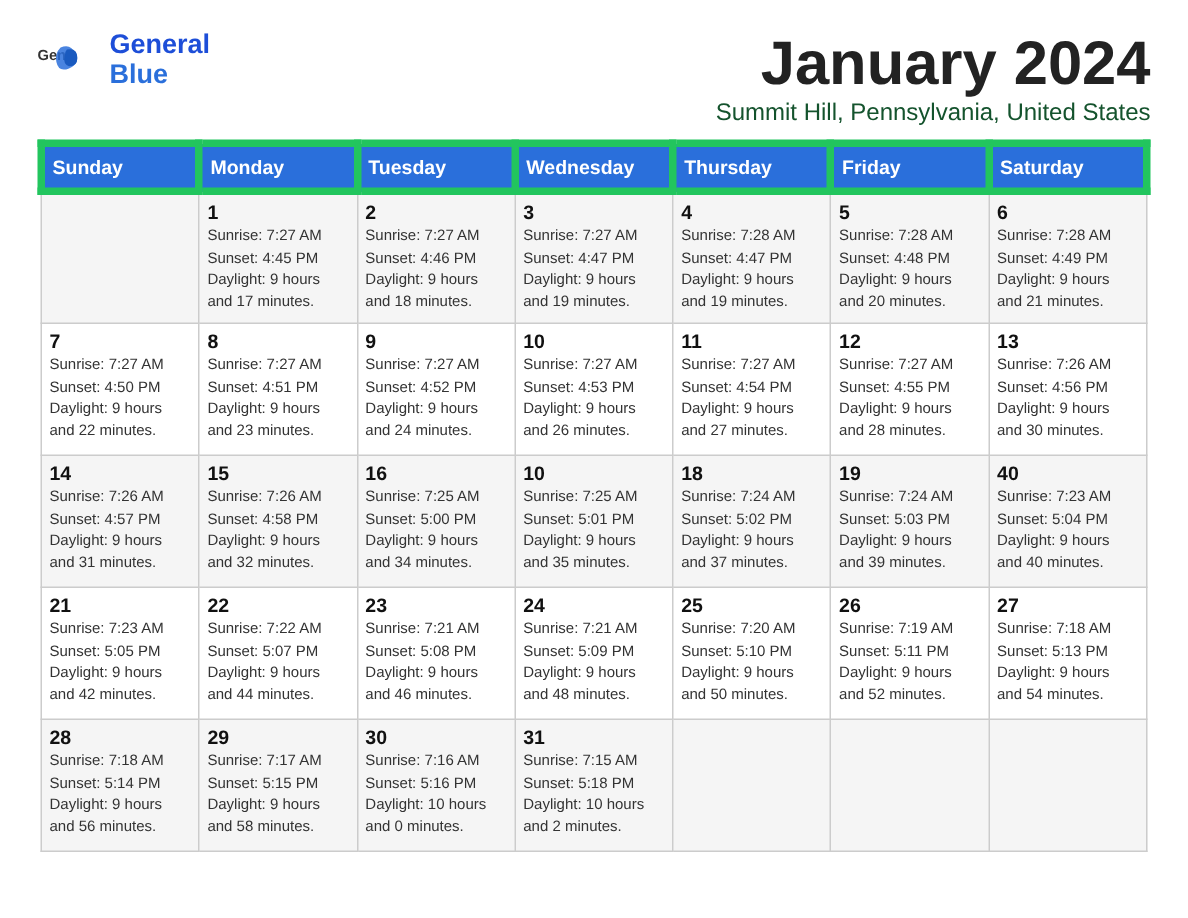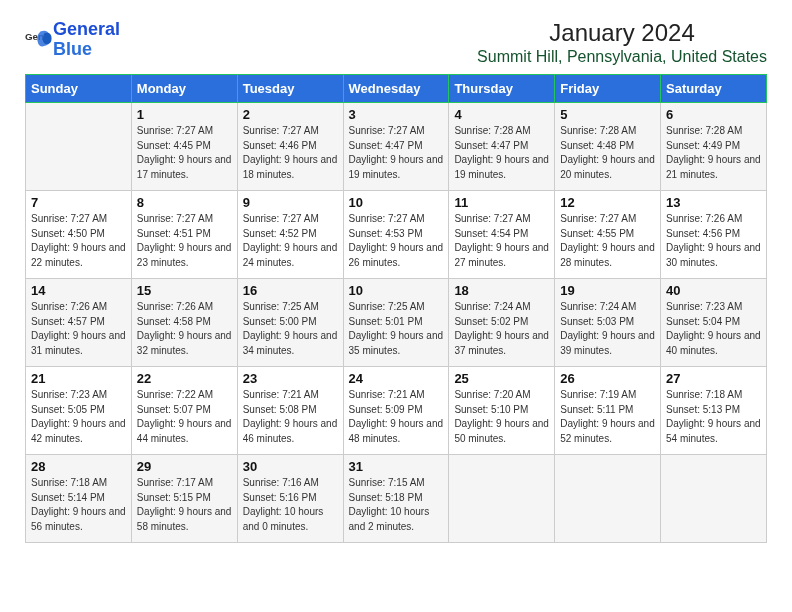--- a/index.html
+++ b/index.html
@@ -12,21 +12,21 @@
     }
     .header-area {
       display: flex;
       justify-content: space-between;
       align-items: flex-start;
       margin-bottom: 8px;
     }
     .logo {
       display: flex;
       align-items: center;
-      gap: 0;
+      gap: 20px;
     }
     .logo-text-general {
       font-size: 18px;
       font-weight: bold;
       color: #1d4ed8;
       line-height: 1.1;
     }
     .logo-text-blue {
       font-size: 18px;
       font-weight: bold;
@@ -34,44 +34,43 @@
       line-height: 1.1;
     }
     .logo-icon {
       width: 28px;
       height: 28px;
     }
     .title-area {
       text-align: right;
     }
     .cal-title {
-      font-size: 24px;
-      font-weight: normal;
+      font-size: 41px;
+      font-weight: bold;
       color: #222;
       line-height: 1.1;
-      text-align: center;
     }
     .cal-subtitle {
       font-size: 16px;
       color: #14532d;
       margin-top: 2px;
     }
     table {
       width: 100%;
       border-collapse: collapse;
       table-layout: fixed;
     }
     thead tr th {
       background-color: #2a6fdb;
       color: #fff;
       font-size: 13px;
       font-weight: bold;
       padding: 6px 5px;
       text-align: left;
-      border: 1px solid #22c55e;
+      border: 5px solid #22c55e;
     }
     tbody tr td {
       border: 1px solid #ccc;
       vertical-align: top;
       padding: 4px 5px;
       font-size: 10.5px;
       color: #222;
       min-height: 85px;
       height: 88px;
     }

